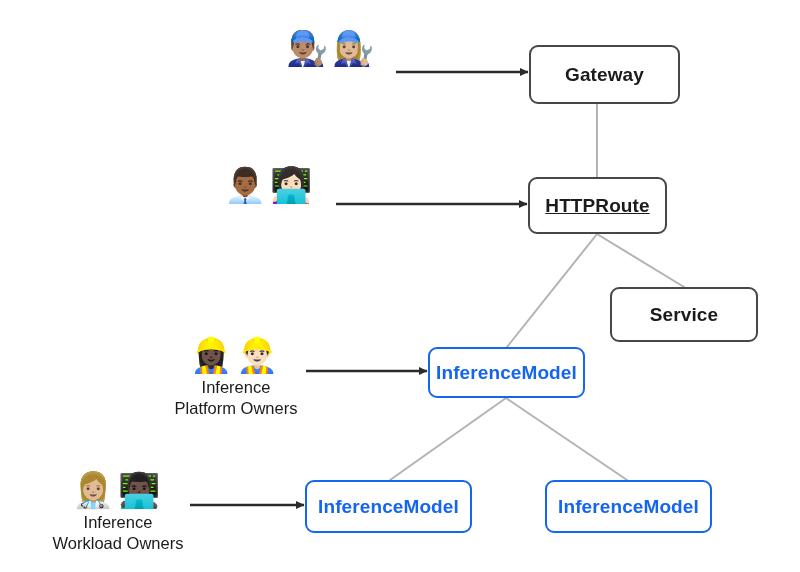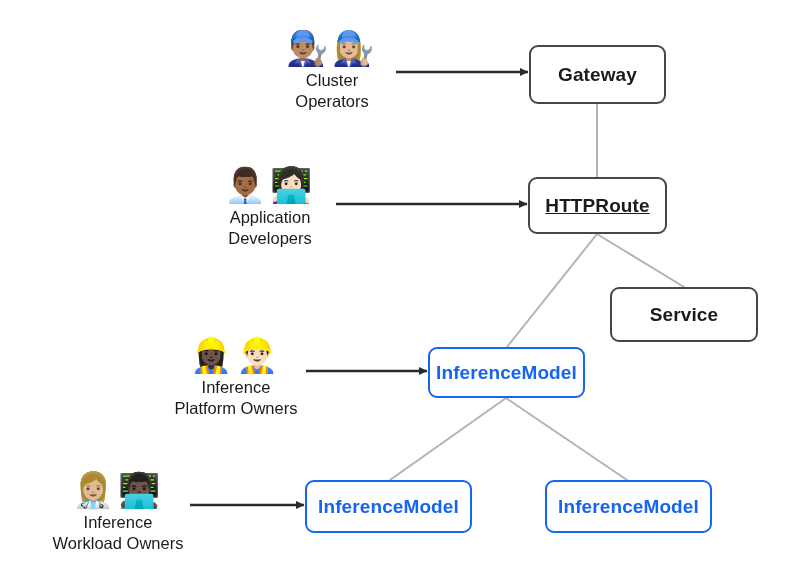--- a/index.html
+++ b/index.html
@@ -90,21 +90,21 @@
       </g>
     <g id="arrow-lines">
         <line x1="396" y1="72" x2="528" y2="72" stroke="#2b2b2b" stroke-width="2.4" marker-end="url(#arrowhead)"></line>
         <line x1="336" y1="204" x2="527" y2="204" stroke="#2b2b2b" stroke-width="2.4" marker-end="url(#arrowhead)"></line>
         <line x1="306" y1="371" x2="427" y2="371" stroke="#2b2b2b" stroke-width="2.4" marker-end="url(#arrowhead)"></line>
         <line x1="190" y1="505" x2="304" y2="505" stroke="#2b2b2b" stroke-width="2.4" marker-end="url(#arrowhead)"></line>
       </g>
   </svg>
 
   <div id="nodes-layer">
-      <div class="node dark" style="left: 529px; top: 45px; width: 137px; height: 59px; justify-content: center;">
+      <div class="node dark" style="left: 529px; top: 45px; width: 151px; height: 59px; justify-content: center;">
         <span>Gateway</span>
       </div>
       <div class="node dark" style="left: 528px; top: 177px; width: 139px; height: 57px; text-decoration: underline;">
         <span>HTTPRoute</span>
       </div>
       <div class="node dark" style="left: 610px; top: 287px; width: 148px; height: 55px;">
         <span>Service</span>
       </div>
       <div class="node blue" style="left: 428px; top: 347px; width: 157px; height: 51px;">
         <span>InferenceModel</span>
@@ -112,27 +112,23 @@
       <div class="node blue" style="left: 305px; top: 480px; width: 167px; height: 53px;">
         <span>InferenceModel</span>
       </div>
       <div class="node blue" style="left: 545px; top: 480px; width: 167px; height: 53px;">
         <span>InferenceModel</span>
       </div>
     </div>
   <div id="personas-layer">
       <div class="persona" style="left: 252px; top: 28px; width: 160px;">
         <div class="persona-emojis">👨🏽‍🔧👩🏼‍🔧</div>
-        <div class="persona-label">Cluster
-Operators</div>
       </div>
       <div class="persona" style="left: 190px; top: 165px; width: 160px;">
         <div class="persona-emojis">👨🏾‍💼👩🏻‍💻</div>
-        <div class="persona-label">Application
-Developers</div>
       </div>
       <div class="persona" style="left: 156px; top: 335px; width: 160px;">
         <div class="persona-emojis">👷🏿‍♀️👷🏻‍♂️</div>
         <div class="persona-label">Inference
 Platform Owners</div>
       </div>
       <div class="persona" style="left: 38px; top: 470px; width: 160px;">
         <div class="persona-emojis">👩🏼‍⚕️👨🏿‍💻</div>
         <div class="persona-label">Inference
 Workload Owners</div>

